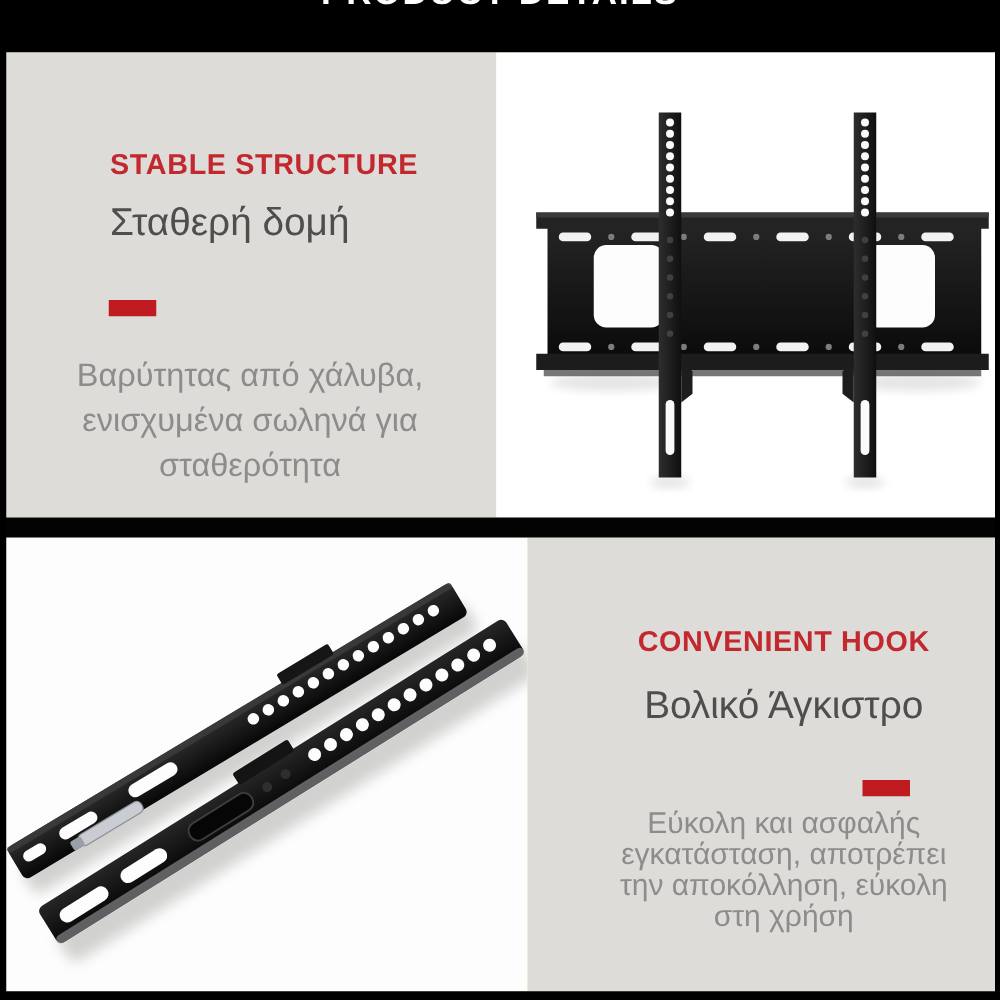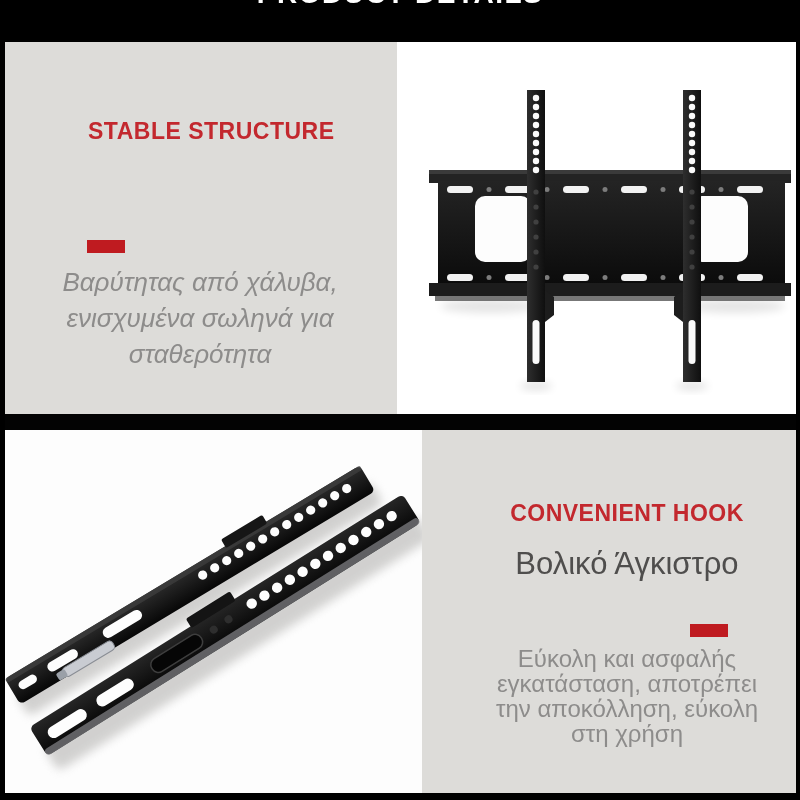--- a/index.html
+++ b/index.html
@@ -29,21 +29,21 @@
   .s1{position:absolute;top:42px;left:0;width:800px;height:372px;}
   .s1-gray{position:absolute;top:0;left:0;width:397px;height:372px;background:var(--bg-gray);}
   .s1-white{position:absolute;top:0;left:397px;width:403px;height:372px;background:#fff;}
   .h-en{font-weight:bold;font-size:23px;line-height:26px;color:var(--accent);letter-spacing:0.5px;}
   .h-el{font-size:31px;line-height:36px;color:var(--text-dark);}
   .redbar{position:absolute;width:38px;height:13px;background:var(--bar-red);}
   .body-txt{color:var(--text-gray);text-align:center;white-space:pre-line;}
   .s1 .h-en{position:absolute;left:88px;top:76px;}
   .s1 .h-el{position:absolute;left:88px;top:118px;}
   .s1 .redbar{left:87px;top:198px;}
-  .s1 .body-txt{position:absolute;left:28px;top:222px;width:344px;font-size:26px;line-height:36px;font-style:italic;}
+  .s1 .body-txt{position:absolute;left:28px;top:240px;width:344px;font-size:26px;line-height:36px;}
   .mount-img{position:absolute;left:18px;top:18px;}
   
   .divider{position:absolute;top:414px;left:0;width:800px;height:16px;background:#030303;z-index:10;}
   
   .s2{position:absolute;top:430px;left:0;width:680px;height:363px;}
   .s2-white{position:absolute;top:0;left:0;width:422px;height:363px;background:#fdfdfd;}
   .s2-gray{position:absolute;top:0;left:422px;width:378px;height:363px;background:var(--bg-gray);}
   .s2 .h-en{position:absolute;left:440px;top:70px;width:375px;width:370px;text-align:center;left:442px;}
   .s2 .h-el{position:absolute;left:442px;top:116px;width:370px;text-align:center;}
   .s2 .redbar{left:690px;top:194px;}
@@ -167,20 +167,21 @@
             <circle cx="277" cy="162" r="2.6"></circle>
           <circle cx="277" cy="177" r="2.6"></circle>
             <circle cx="277" cy="192" r="2.6"></circle>
             <circle cx="277" cy="207" r="2.6"></circle>
         </g>
         <path d="M268 230 l-9 7 v18 l9 7 z" fill="#1d1d1d"></path>
         <rect x="273.5" y="260" width="7" height="44" rx="3.5" fill="#fafafa"></rect>
       </svg>
     </div>
     <div class="h-en">STABLE STRUCTURE</div>
+    <div class="h-el">Σταθερή δομή</div>
     <div class="redbar"></div>
     <div class="body-txt">Βαρύτητας από χάλυβα,
 ενισχυμένα σωληνά για
 σταθερότητα</div>
   </section>
 
   <div class="divider"></div>
 
   <section class="s2">
     <div class="s2-white">

